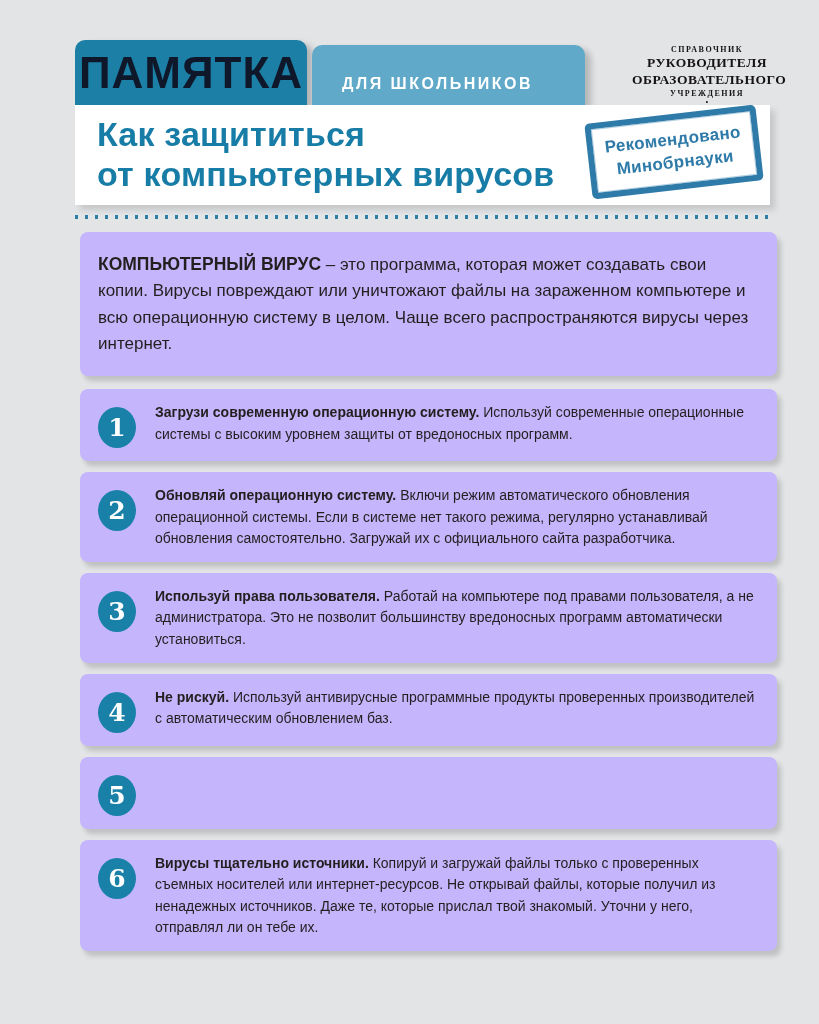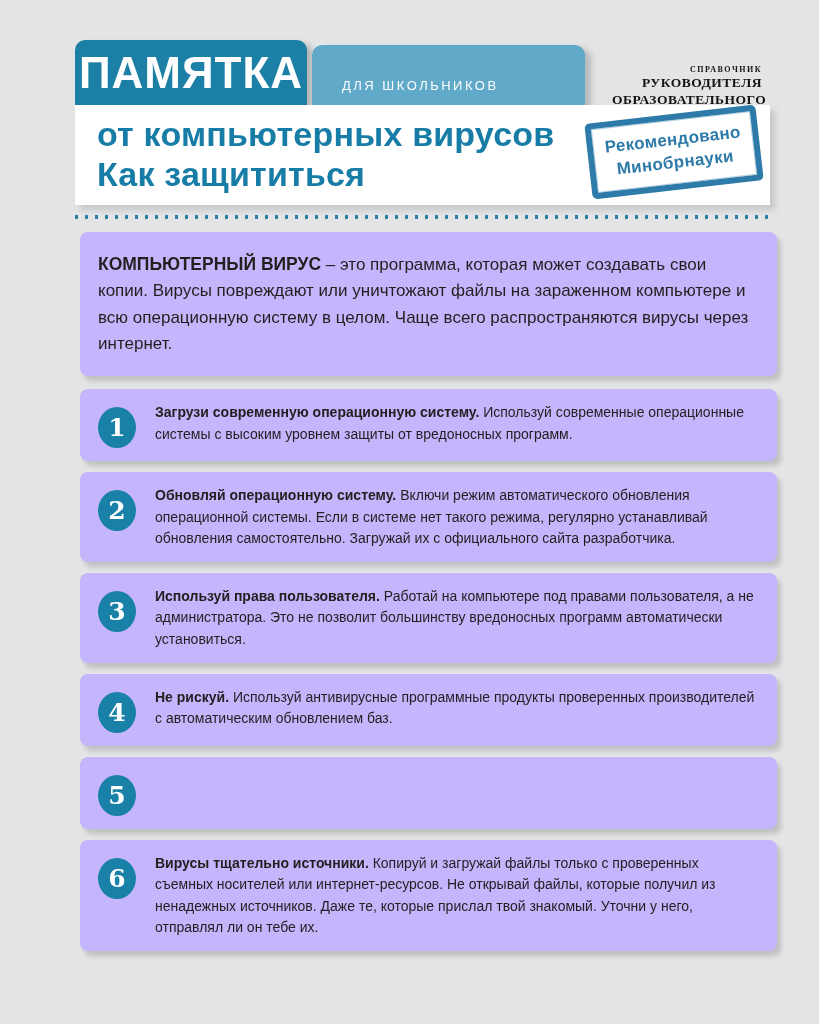--- a/index.html
+++ b/index.html
@@ -7,31 +7,31 @@
   body { font-family:"Liberation Sans", sans-serif; background:#e3e4e5; color:#221f1f; }
   .page { position:relative; width:819px; height:1024px; overflow:hidden; }
 
   
   .badge-box {
     position:absolute; left:75px; top:40px; width:232px; height:65px;
     background:#1c80a6; border-radius:10px 10px 0 0;
     box-shadow:6px 4px 6px rgba(0,0,0,0.22);
     display:flex; align-items:center; justify-content:center;
   }
-  .badge-box span { color:#ffffff; font-weight:bold; font-size:44px; letter-spacing:1px; }
+  .badge-box span { color:#0f172a; font-weight:bold; font-size:44px; letter-spacing:1px; }
   .audience-box {
     position:absolute; left:312px; top:45px; width:273px; height:60px;
     background:#60a9c9; border-radius:10px 10px 0 0;
     box-shadow:6px 4px 6px rgba(0,0,0,0.2);
     display:flex; align-items:flex-end; padding:0 0 12px 30px;
   }
-  .audience-box span { color:#fff; font-weight:normal; font-size:13px; letter-spacing:2.5px; text-transform:uppercase; }
+  .audience-box span { color:#fff; font-weight:bold; font-size:16px; letter-spacing:2.5px; text-transform:uppercase; }
 
-  .logo { position:absolute; left:612px; top:45px; width:150px; text-align:right;
-          font-family:"Liberation Serif", serif; color:#151314; line-height:1.25;margin-top:20px; }
+  .logo { position:absolute; left:632px; top:45px; width:150px; text-align:center;
+          font-family:"Liberation Serif", serif; color:#151314; line-height:1.25; }
   .logo .sm { font-size:8px; font-weight:bold; letter-spacing:1.5px; }
   .logo .lg { font-size:13.5px; font-weight:bold; letter-spacing:0.5px; }
   .logo .dot { font-size:8px; line-height:0.9; }
 
   .title-band {
     position:absolute; left:75px; top:105px; width:695px; height:100px;
     background:#fff; box-shadow:5px 5px 6px rgba(0,0,0,0.13);
   }
   .title { position:absolute; left:22px; top:10px; color:#177ca6; font-weight:bold;
            font-size:34px; line-height:1.17; letter-spacing:0.2px; }
@@ -81,22 +81,22 @@
   <div class="logo">
     <div class="sm">СПРАВОЧНИК</div>
     <div class="lg">РУКОВОДИТЕЛЯ</div>
     <div class="lg">ОБРАЗОВАТЕЛЬНОГО</div>
     <div class="sm">УЧРЕЖДЕНИЯ</div>
     <div class="dot">•</div>
   </div>
 
   <div class="title-band">
     <div class="title">
+      <div>Как защититься</div>
       <div>от компьютерных вирусов</div>
-      <div>Как защититься</div>
     </div>
   </div>
 
   <div class="stamp">
     <span>Рекомендовано</span>
     <span>Минобрнауки</span>
   </div>
 
   <div class="dotted"></div>
 

